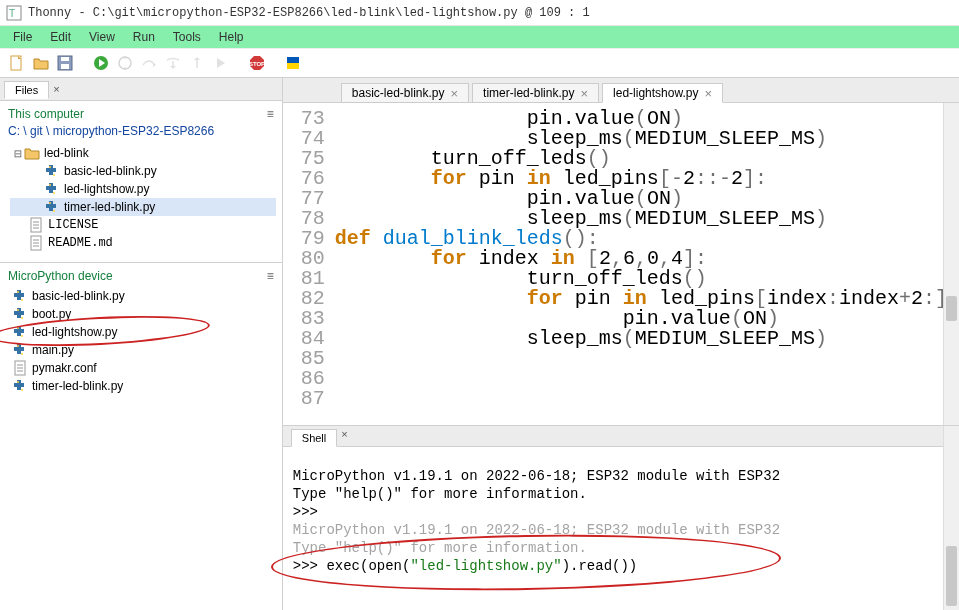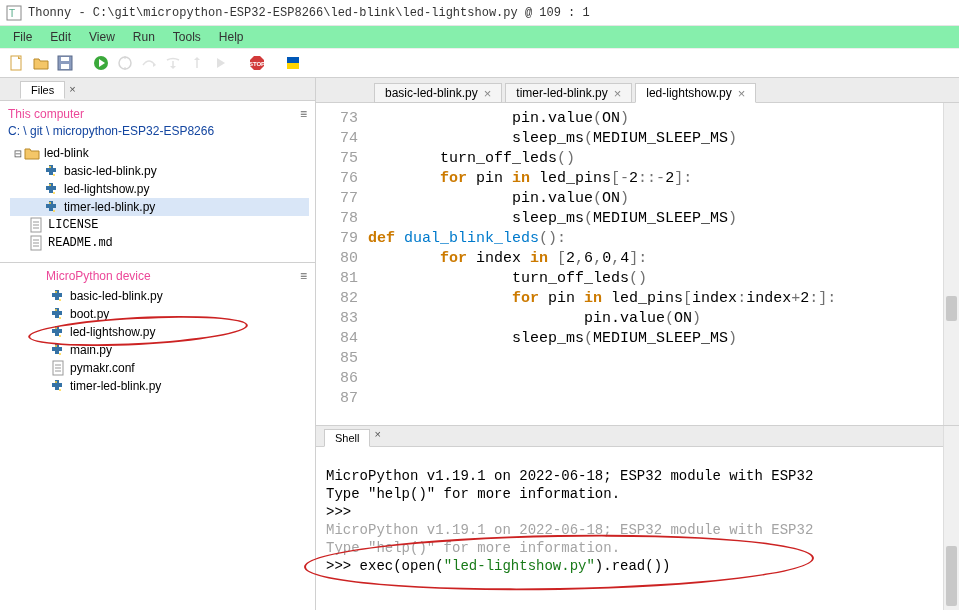--- a/index.html
+++ b/index.html
@@ -59,21 +59,21 @@
     background: #fff;
     border-right: 1px solid #d0d0d0;
     display: flex;
     flex-direction: column;
   }
   .panel-tab {
     display: flex;
     align-items: center;
     background: #ececec;
     border-bottom: 1px solid #d0d0d0;
-    padding: 2px 20px;
+    padding: 2px 4px;
   }
   .panel-tab .tab-lbl {
     background: #fff;
     border: 1px solid #ccc;
     border-bottom: 1px solid #fff;
     padding: 2px 10px;
     font-size: 11px;
     position: relative;
     top:1px;
   }
@@ -87,21 +87,21 @@
     padding: 4px 6px 10px 6px;
     border-bottom: 1px solid #d0d0d0;
   }
   .files-header {
     display: flex;
     justify-content: space-between;
     align-items: center;
     padding: 2px 2px;
   }
   .files-header .hdr {
-    color: #ec4899;
+    color: #15803d;
     font-weight: normal;
     font-size: 12px;
   }
   .files-header .menu-icon { color: #666; cursor:pointer; }
   .breadcrumb {
     color: #1446a0;
     font-size: 12px;
     padding: 1px 2px 4px 2px;
   }
   .tree { padding-left: 4px; padding-top: 2px; }
@@ -109,21 +109,21 @@
     display: flex;
     align-items: center;
     padding: 1px 2px;
     white-space: nowrap;
   }
   .tree-row.selected { background: #d9e6f7; }
   .tree-row .expander { width: 12px; text-align:center; color:#555; font-size: 10px;}
   .file-icon, .folder-icon, .py-icon { width:16px; height:16px; margin-right:4px; display:flex;align-items:center;justify-content:center; flex-shrink:0;}
   .indent1 { padding-left: 18px; font-family: Liberation Mono, monospace; }
   .indent2 { padding-left: 34px; }
-  .device-area { flex: 1 1 auto; padding: 4px 6px; position:relative;margin-left:38px;}
+  .device-area { flex: 1 1 auto; padding: 4px 6px; position:relative;}
   .right-col {
     flex: 1;
     display: flex;
     flex-direction: column;
     background: #fff;
   }
   .editor-tabs {
     display: flex;
     background: #ececec;
     border-bottom: 1px solid #d0d0d0;
@@ -144,21 +144,21 @@
   }
   .ed-tab.active {
     background: #fff;
     border-bottom: 1px solid #fff;
   }
   .ed-tab .tab-x { color:#888; font-size:13px; line-height:1;}
   .editor {
     flex: 1;
     display: flex;
     font-family: "Consolas","Courier New", monospace;
-    font-size: 15px;
+    font-size: 20px;
     line-height: 20px;
     overflow: hidden;
     padding-top: 6px;
   }
   .gutter {
     width: 52px;
     text-align: right;
     color: #a0a0a0;
     padding-right: 10px;
     user-select: none;

